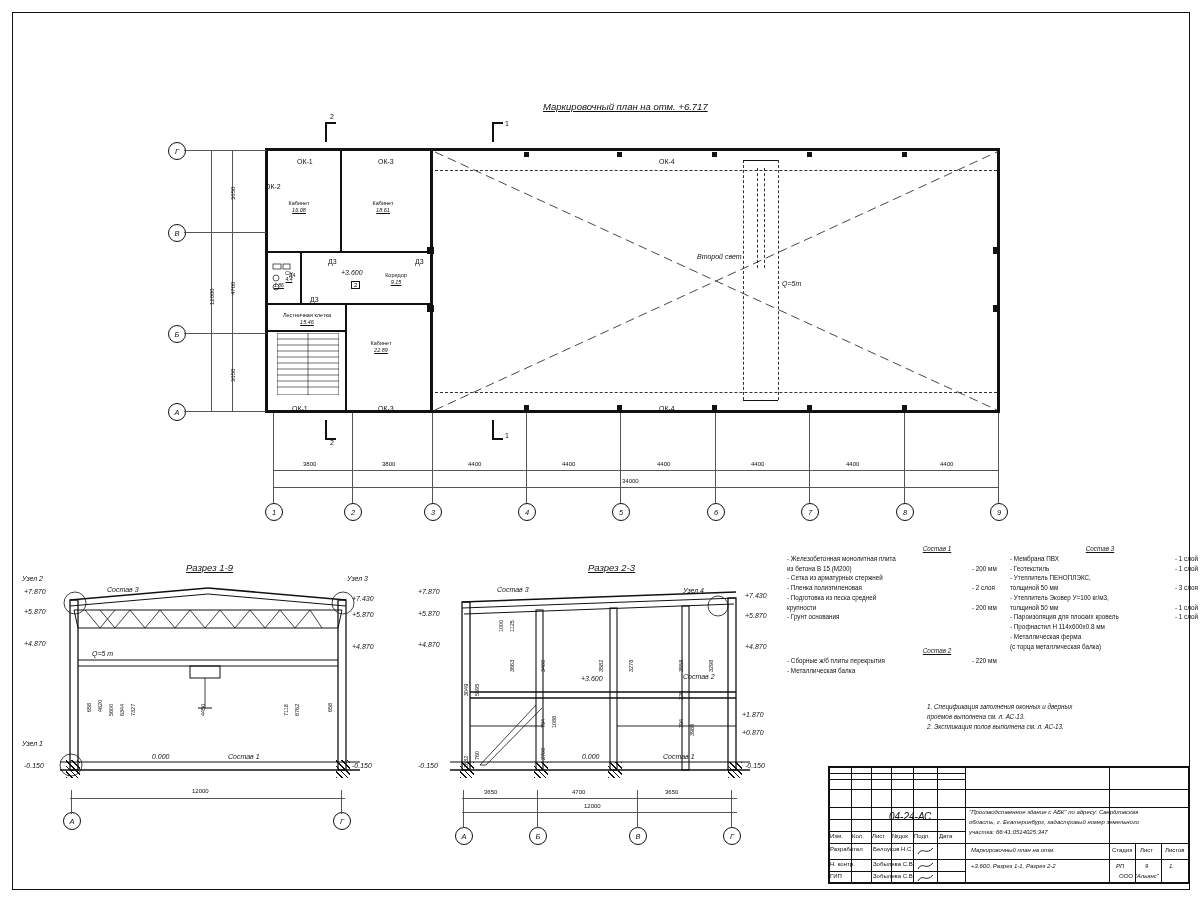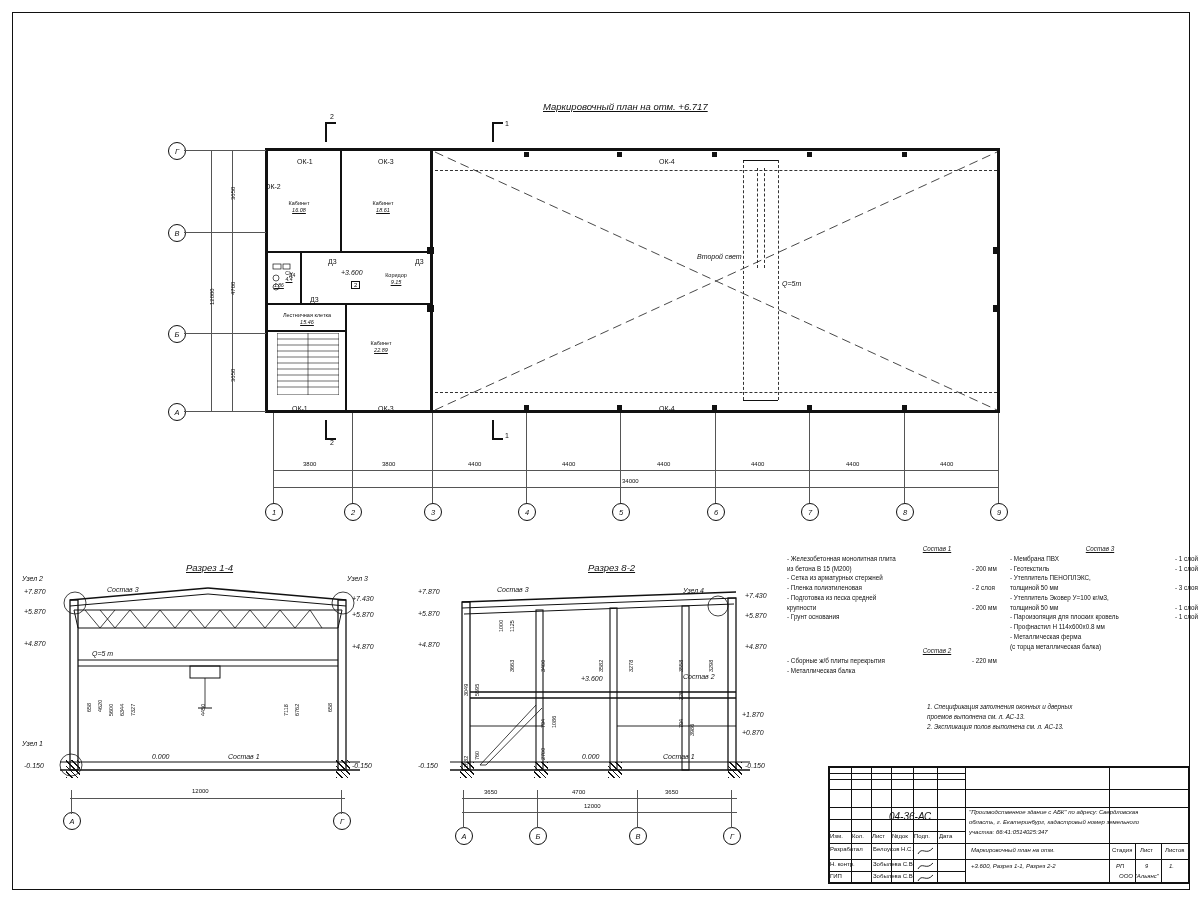--- a/index.html
+++ b/index.html
@@ -202,21 +202,21 @@
   <div class="dimtxt" style="left:303px;top:461px;">3800</div>
   <div class="dimtxt" style="left:382px;top:461px;">3800</div>
   <div class="dimtxt" style="left:468px;top:461px;">4400</div>
   <div class="dimtxt" style="left:562px;top:461px;">4400</div>
   <div class="dimtxt" style="left:657px;top:461px;">4400</div>
   <div class="dimtxt" style="left:751px;top:461px;">4400</div>
   <div class="dimtxt" style="left:846px;top:461px;">4400</div>
   <div class="dimtxt" style="left:940px;top:461px;">4400</div>
   <div class="dimtxt" style="left:622px;top:478px;">34000</div>
 
-  <div class="ttl" style="left:186px;top:562px;">Разрез 1-4</div>
+  <div class="ttl" style="left:186px;top:562px;">Разрез 1-9</div>
 
   <svg class="abs" style="left:60px;top:580px;width:300px;height:210px;">
 
     <line x1="10" y1="20" x2="148" y2="8" stroke="#111" stroke-width="1.6"></line>
     <line x1="148" y1="8" x2="286" y2="20" stroke="#111" stroke-width="1.6"></line>
     <line x1="10" y1="26" x2="148" y2="14" stroke="#111" stroke-width="1"></line>
     <line x1="148" y1="14" x2="286" y2="26" stroke="#111" stroke-width="1"></line>
 
     <line x1="14" y1="30" x2="282" y2="30" stroke="#111" stroke-width="1"></line>
     <line x1="18" y1="48" x2="278" y2="48" stroke="#111" stroke-width="1"></line>
@@ -295,21 +295,21 @@
   <div class="vtxt" style="left:294px;top:716px;font-size:5.5px;">6762</div>
   <div class="vtxt" style="left:327px;top:712px;font-size:5.5px;">658</div>
 
   <div class="ln h" style="left:70px;top:798px;width:275px;background:#555;"></div>
   <div class="dimtxt" style="left:192px;top:788px;">12000</div>
   <div class="circ" style="left:63px;top:812px;width:16px;height:16px;">А</div>
   <div class="circ" style="left:333px;top:812px;width:16px;height:16px;">Г</div>
   <div class="ln v" style="left:71px;top:790px;height:24px;background:#555;"></div>
   <div class="ln v" style="left:341px;top:790px;height:24px;background:#555;"></div>
 
-  <div class="ttl" style="left:588px;top:562px;">Разрез 8-2</div>
+  <div class="ttl" style="left:588px;top:562px;">Разрез 2-3</div>
 
   <svg class="abs" style="left:450px;top:580px;width:300px;height:210px;">
     <line x1="12" y1="22" x2="286" y2="12" stroke="#111" stroke-width="1.6"></line>
     <line x1="12" y1="28" x2="286" y2="18" stroke="#111" stroke-width="1"></line>
     <line x1="14" y1="34" x2="284" y2="24" stroke="#111" stroke-width="1"></line>
 
     <rect x="12" y="22" width="8" height="168" fill="none" stroke="#111" stroke-width="1.3"></rect>
     <rect x="86" y="30" width="7" height="160" fill="none" stroke="#111" stroke-width="1.1"></rect>
     <rect x="160" y="28" width="7" height="162" fill="none" stroke="#111" stroke-width="1.1"></rect>
     <rect x="232" y="26" width="7" height="164" fill="none" stroke="#111" stroke-width="1.1"></rect>
@@ -507,21 +507,21 @@
     <div class="bl" style="left:0;top:104px;width:136px;height:1px;"></div>
     <div class="bl" style="left:0;top:115px;width:360px;height:1px;"></div>
 
     <div class="bl" style="left:0;top:6px;width:136px;height:1px;"></div>
     <div class="bl" style="left:0;top:12px;width:136px;height:1px;"></div>
 
     <div class="bl" style="left:280px;top:92px;width:79px;height:1px;"></div>
     <div class="bl" style="left:306px;top:76px;width:1px;height:40px;"></div>
     <div class="bl" style="left:332px;top:76px;width:1px;height:40px;"></div>
 
-    <div class="c" style="left:60px;top:44px;font-size:10px;font-style:italic;">04-36-АС</div>
+    <div class="c" style="left:60px;top:44px;font-size:10px;font-style:italic;">04-24-АС</div>
 
     <div class="c" style="left:1px;top:66px;width:21px;">Изм.</div>
     <div class="c" style="left:23px;top:66px;width:19px;">Кол.</div>
     <div class="c" style="left:43px;top:66px;width:19px;">Лист</div>
     <div class="c" style="left:63px;top:66px;width:21px;">№док</div>
     <div class="c" style="left:85px;top:66px;width:23px;">Подп.</div>
     <div class="c" style="left:110px;top:66px;width:26px;">Дата</div>
 
     <div class="c" style="left:1px;top:79px;">Разработал</div>
     <div class="c" style="left:44px;top:79px;">Белоусов Н.С.</div>

